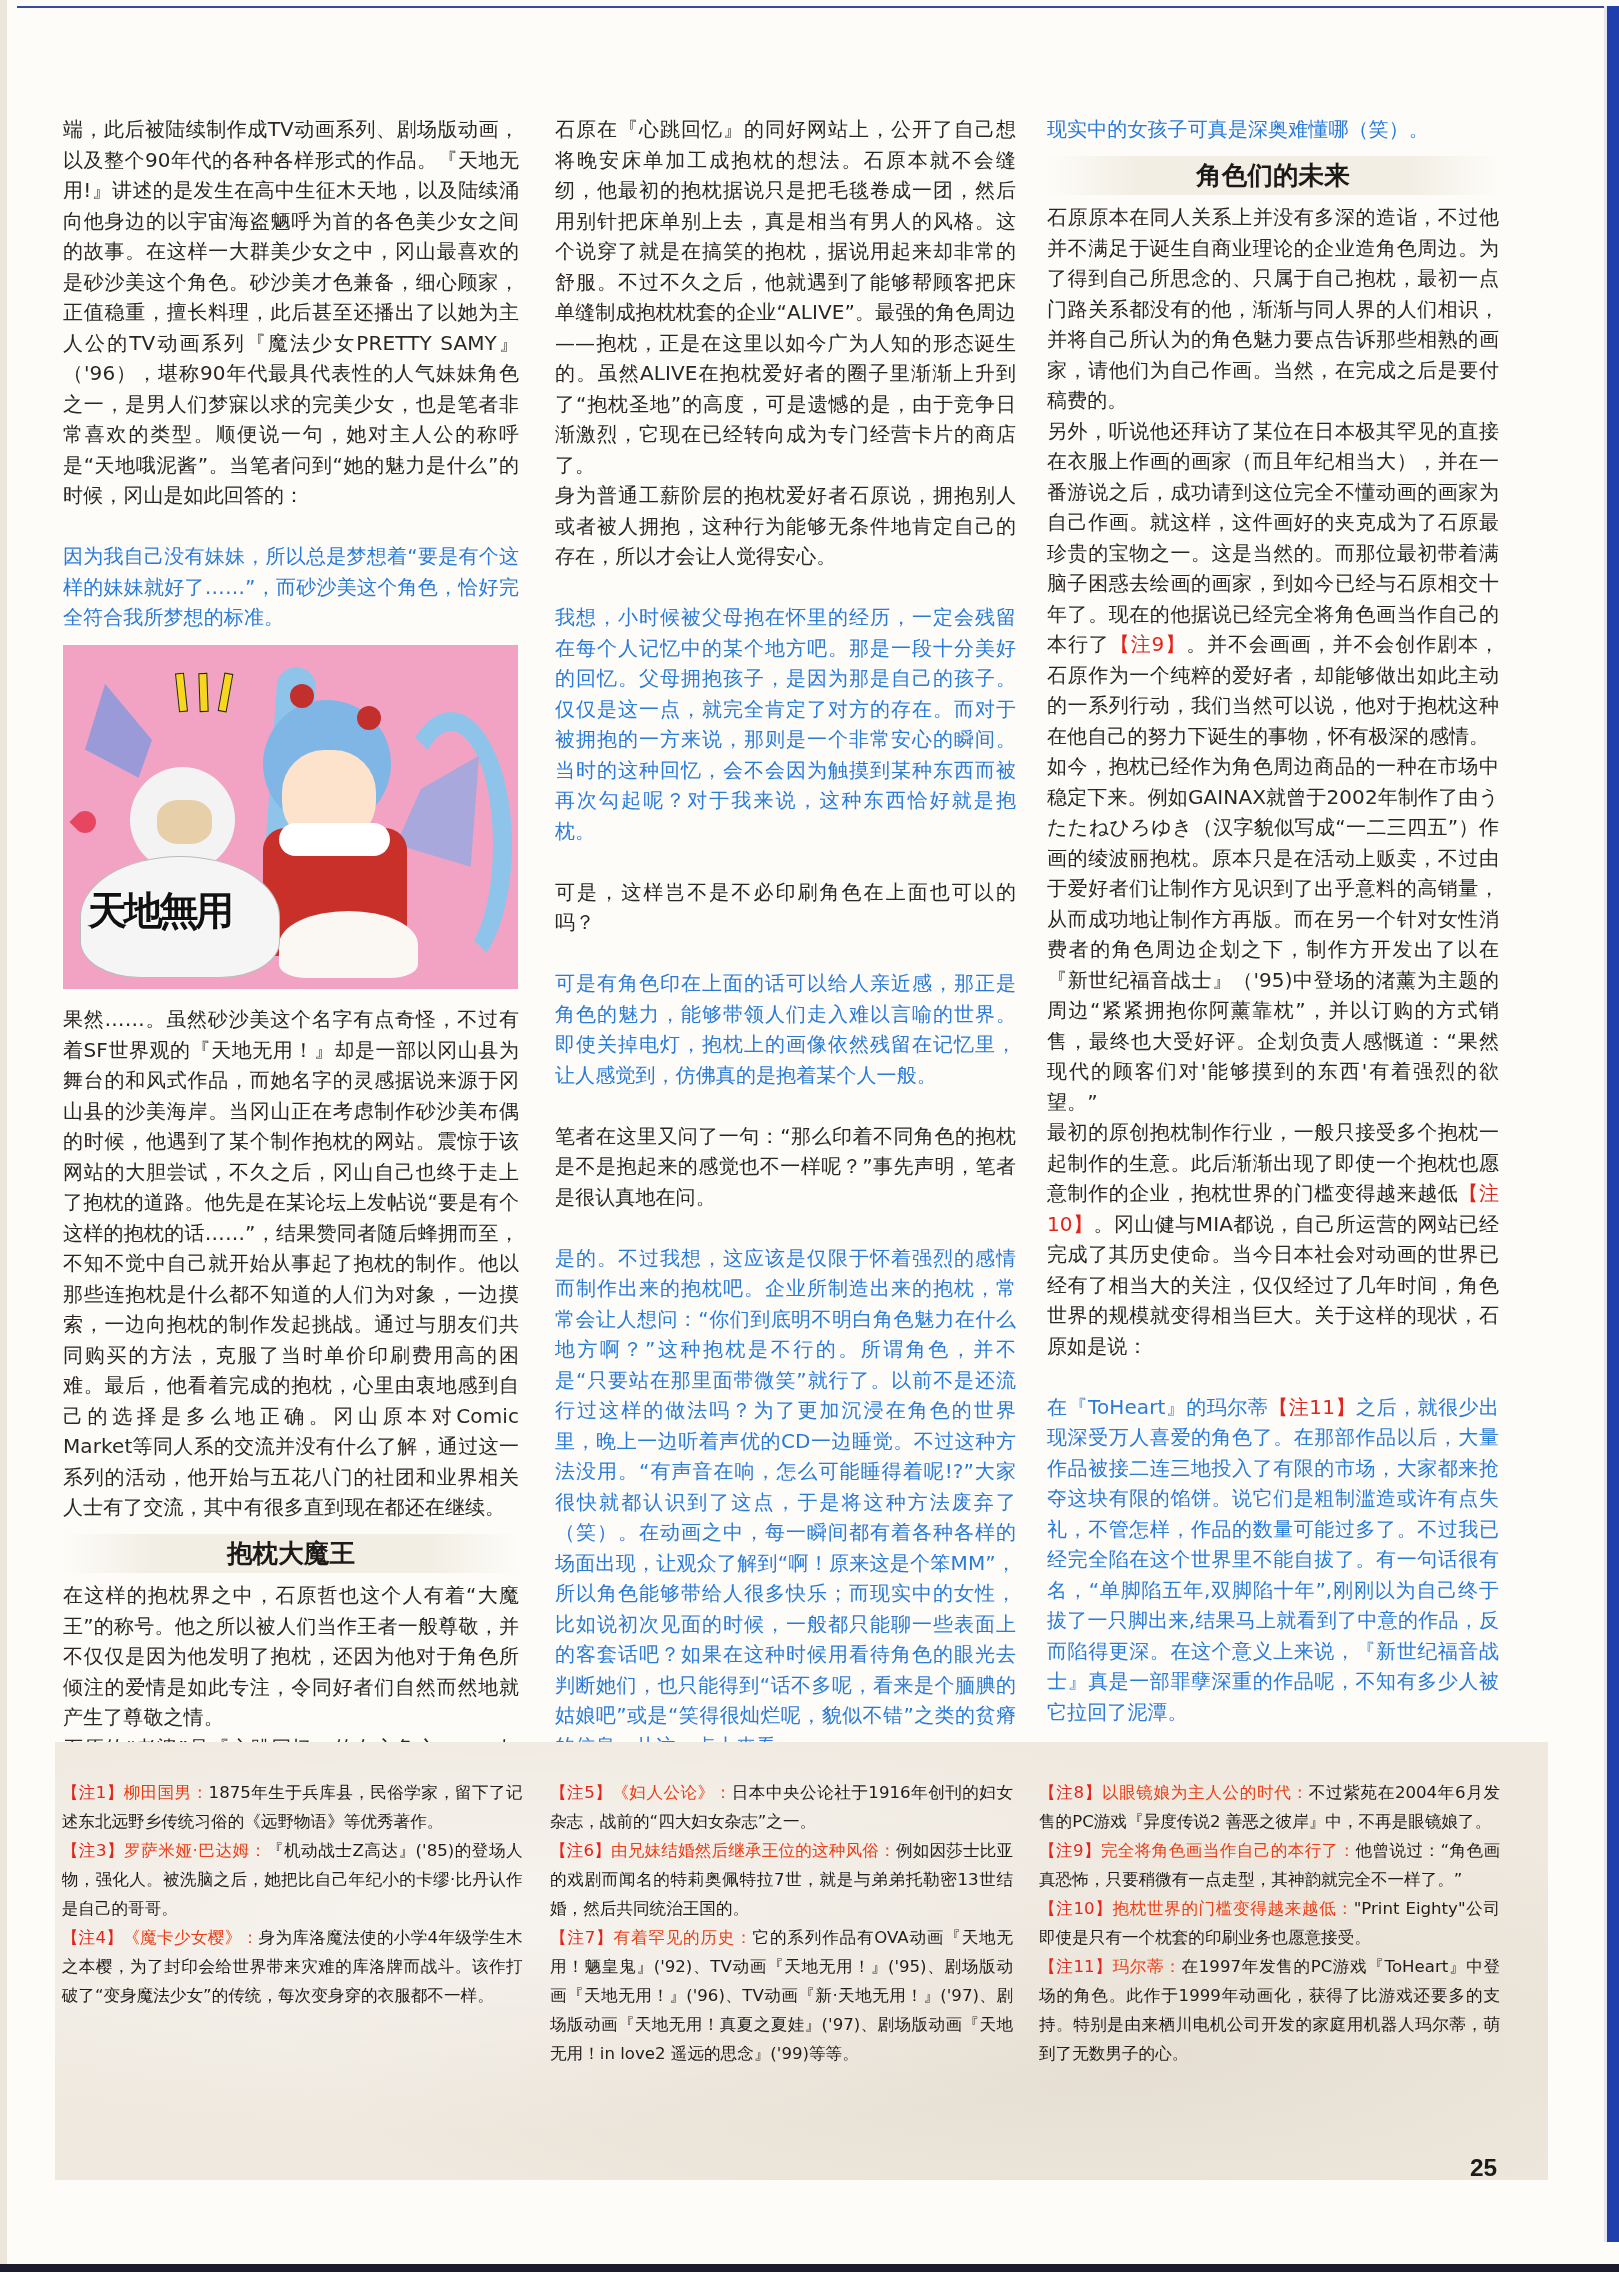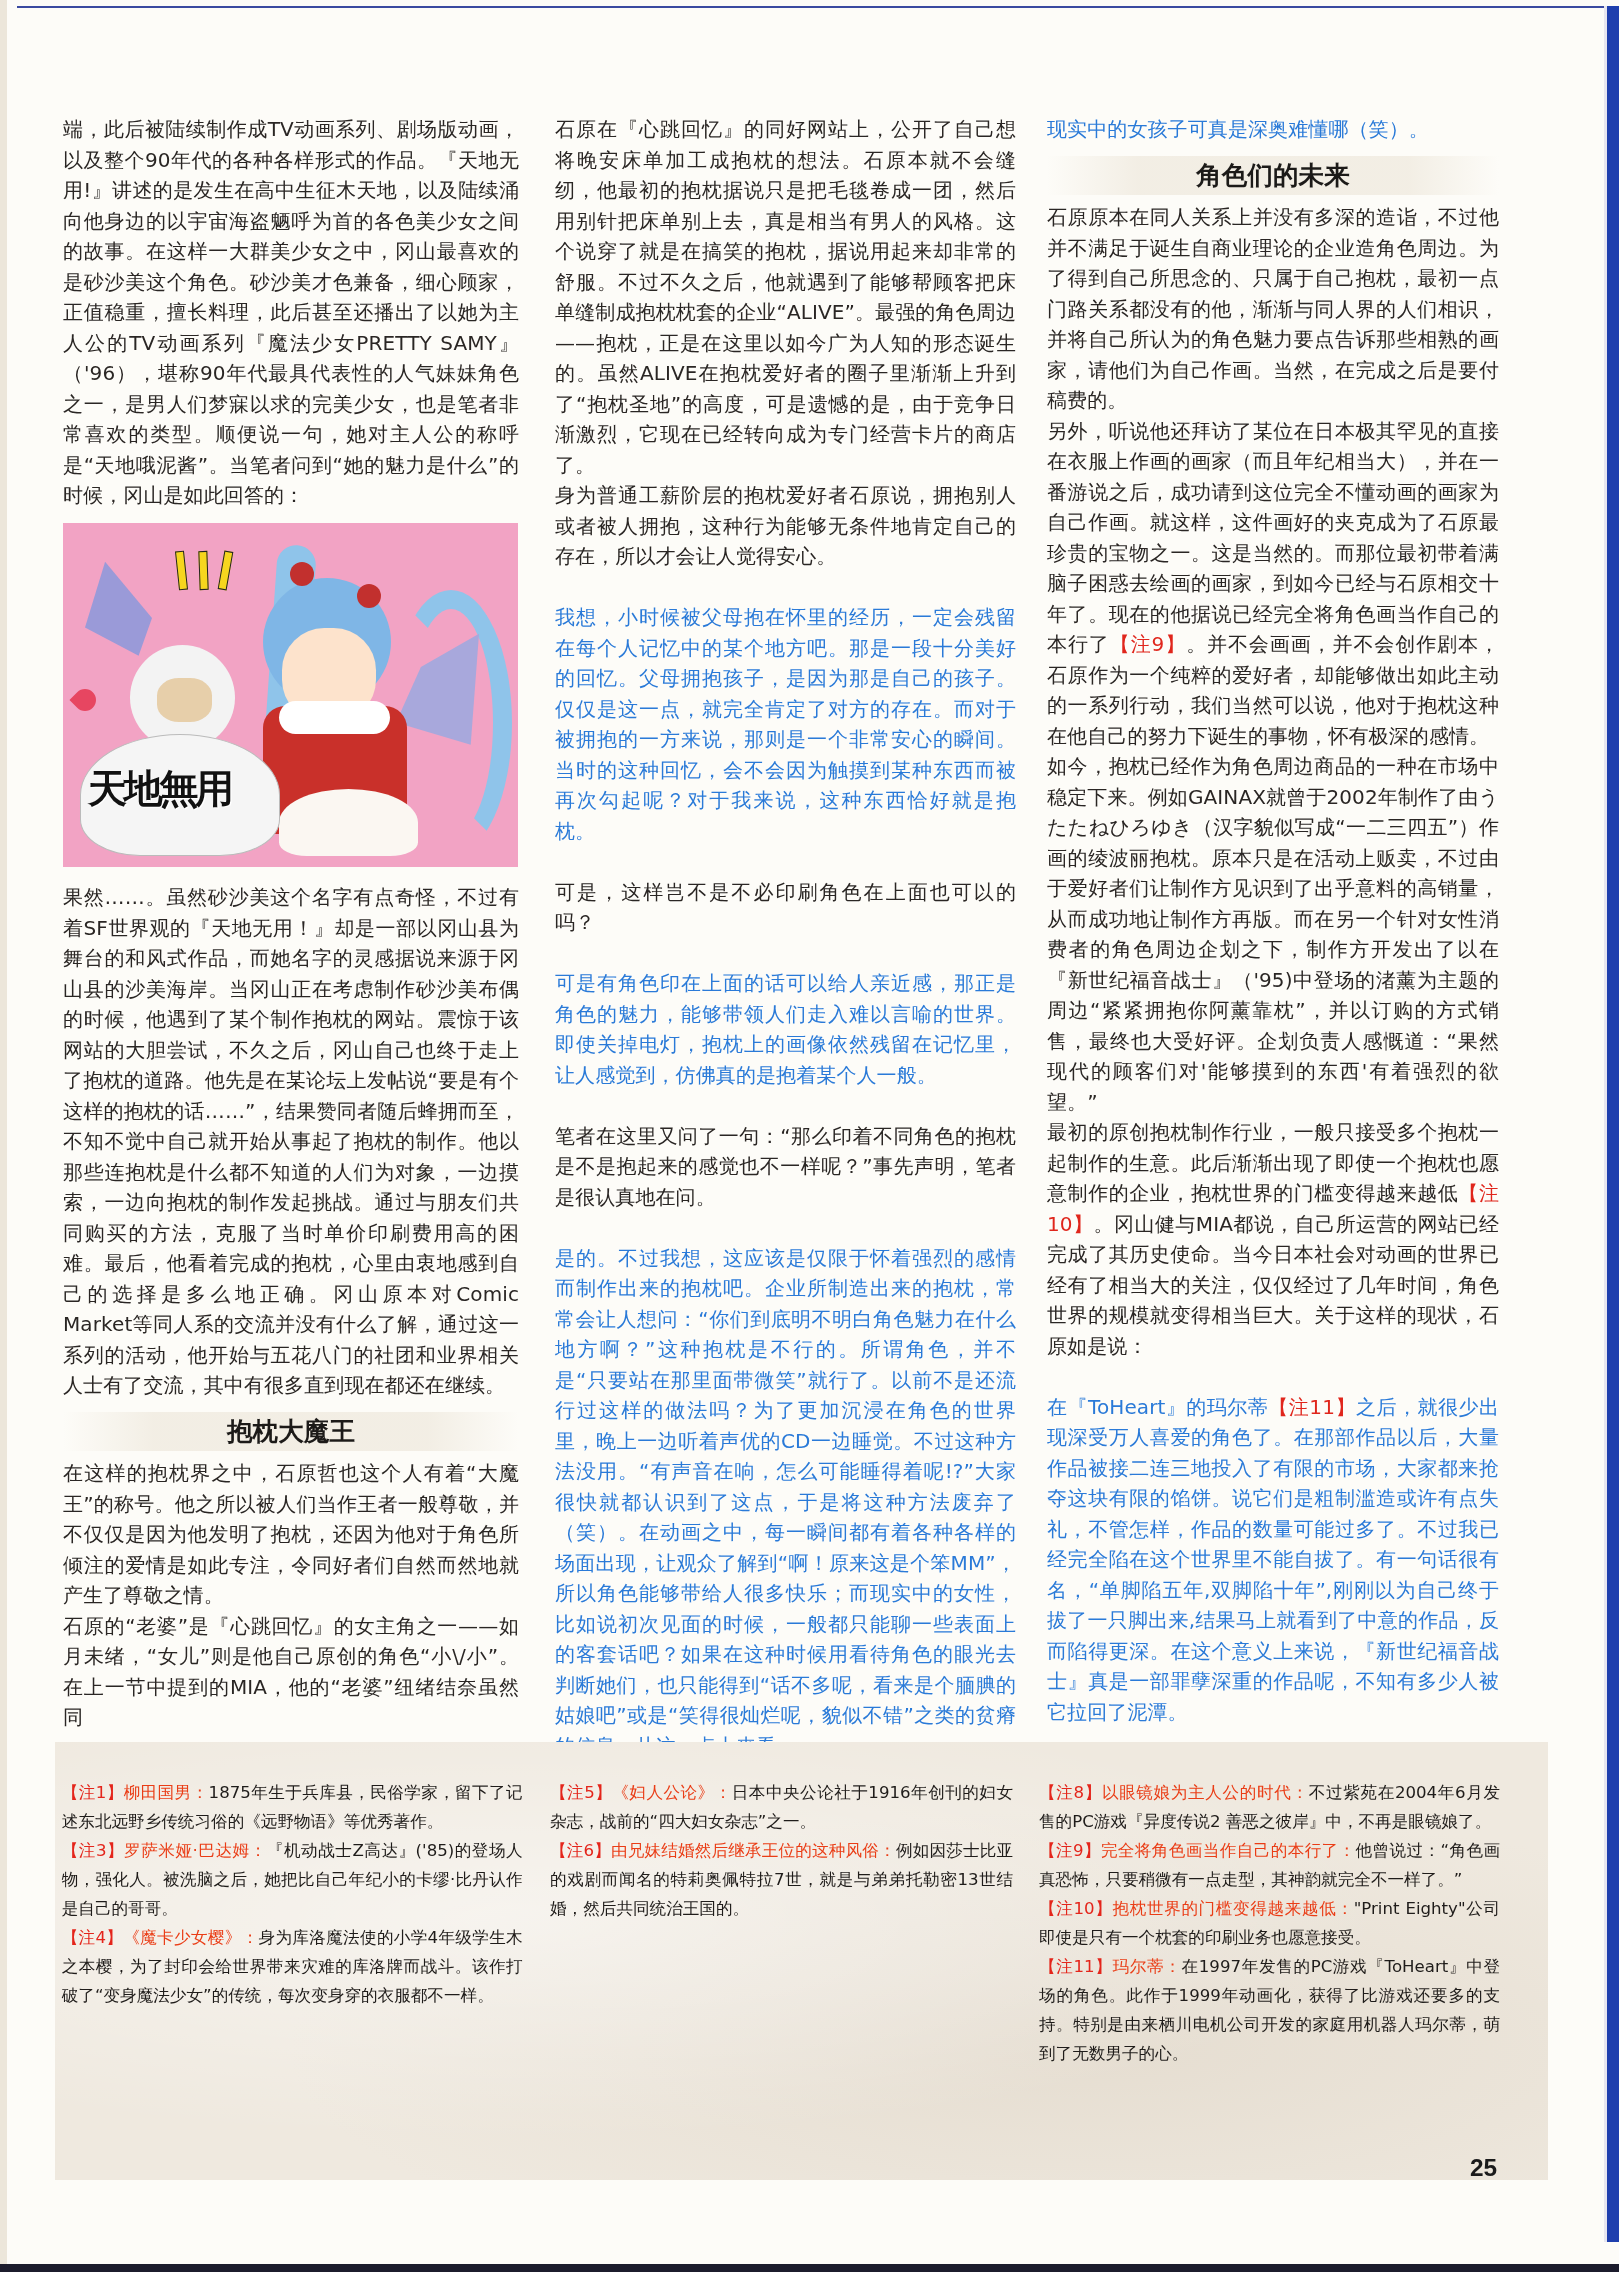--- a/index.html
+++ b/index.html
@@ -72,20 +72,21 @@
 </head>
 <body>
 
 <div class="left-edge"></div>
 <div class="top-rule"></div>
 <div class="right-bar"></div>
 <div class="bottom-bar"></div>
 
 <div class="col col1">
   <p>端，此后被陆续制作成TV动画系列、剧场版动画，以及整个90年代的各种各样形式的作品。『天地无用!』讲述的是发生在高中生征木天地，以及陆续涌向他身边的以宇宙海盗魉呼为首的各色美少女之间的故事。在这样一大群美少女之中，冈山最喜欢的是砂沙美这个角色。砂沙美才色兼备，细心顾家，正值稳重，擅长料理，此后甚至还播出了以她为主人公的TV动画系列『魔法少女PRETTY SAMY』（'96），堪称90年代最具代表性的人气妹妹角色之一，是男人们梦寐以求的完美少女，也是笔者非常喜欢的类型。顺便说一句，她对主人公的称呼是“天地哦泥酱”。当笔者问到“她的魅力是什么”的时候，冈山是如此回答的：</p>
+  <p class="quote gap">因为我自己没有妹妹，所以总是梦想着“要是有个这样的妹妹就好了……”，而砂沙美这个角色，恰好完全符合我所梦想的标准。</p>
   <div class="illustration" title="天地无用! illustration: Sasami in Santa outfit with Ryo-Ohki cats">
     <div class="hair1"></div>
     <div class="hair2"></div>
     <div class="cat1"></div>
     <div class="cat2"></div>
     <div class="head"></div>
     <div class="bow1"></div>
     <div class="bow2"></div>
     <div class="face"></div>
     <div class="dress"></div>
@@ -130,20 +131,21 @@
 
 <div class="footnotes">
   <div class="fn-col fn-col1">
     <div><span class="fn-tag">【注1】</span><span class="fn-title">柳田国男：</span><span>1875年生于兵库县，民俗学家，留下了记述东北远野乡传统习俗的《远野物语》等优秀著作。</span></div>
     <div><span class="fn-tag">【注3】</span><span class="fn-title">罗萨米娅·巴达姆：</span><span>『机动战士Z高达』('85)的登场人物，强化人。被洗脑之后，她把比自己年纪小的卡缪·比丹认作是自己的哥哥。</span></div>
     <div><span class="fn-tag">【注4】</span><span class="fn-title">《魔卡少女樱》：</span><span>身为库洛魔法使的小学4年级学生木之本樱，为了封印会给世界带来灾难的库洛牌而战斗。该作打破了“变身魔法少女”的传统，每次变身穿的衣服都不一样。</span></div>
   </div>
   <div class="fn-col fn-col2">
     <div><span class="fn-tag">【注5】</span><span class="fn-title">《妇人公论》：</span><span>日本中央公论社于1916年创刊的妇女杂志，战前的“四大妇女杂志”之一。</span></div>
     <div><span class="fn-tag">【注6】</span><span class="fn-title">由兄妹结婚然后继承王位的这种风俗：</span><span>例如因莎士比亚的戏剧而闻名的特莉奥佩特拉7世，就是与弟弟托勒密13世结婚，然后共同统治王国的。</span></div>
+    <div><span class="fn-tag">【注7】</span><span class="fn-title">有着罕见的历史：</span><span>它的系列作品有OVA动画『天地无用！魉皇鬼』('92)、TV动画『天地无用！』('95)、剧场版动画『天地无用！』('96)、TV动画『新·天地无用！』('97)、剧场版动画『天地无用！真夏之夏娃』('97)、剧场版动画『天地无用！in love2 遥远的思念』('99)等等。</span></div>
   </div>
   <div class="fn-col fn-col3">
     <div><span class="fn-tag">【注8】</span><span class="fn-title">以眼镜娘为主人公的时代：</span><span>不过紫苑在2004年6月发售的PC游戏『异度传说2 善恶之彼岸』中，不再是眼镜娘了。</span></div>
     <div><span class="fn-tag">【注9】</span><span class="fn-title">完全将角色画当作自己的本行了：</span><span>他曾说过：“角色画真恐怖，只要稍微有一点走型，其神韵就完全不一样了。”</span></div>
     <div><span class="fn-tag">【注10】</span><span class="fn-title">抱枕世界的门槛变得越来越低：</span><span>"Print Eighty"公司即使是只有一个枕套的印刷业务也愿意接受。</span></div>
     <div><span class="fn-tag">【注11】</span><span class="fn-title">玛尔蒂：</span><span>在1997年发售的PC游戏『ToHeart』中登场的角色。此作于1999年动画化，获得了比游戏还要多的支持。特别是由来栖川电机公司开发的家庭用机器人玛尔蒂，萌到了无数男子的心。</span></div>
   </div>
 </div>
 
 <div class="page-number">25</div>

